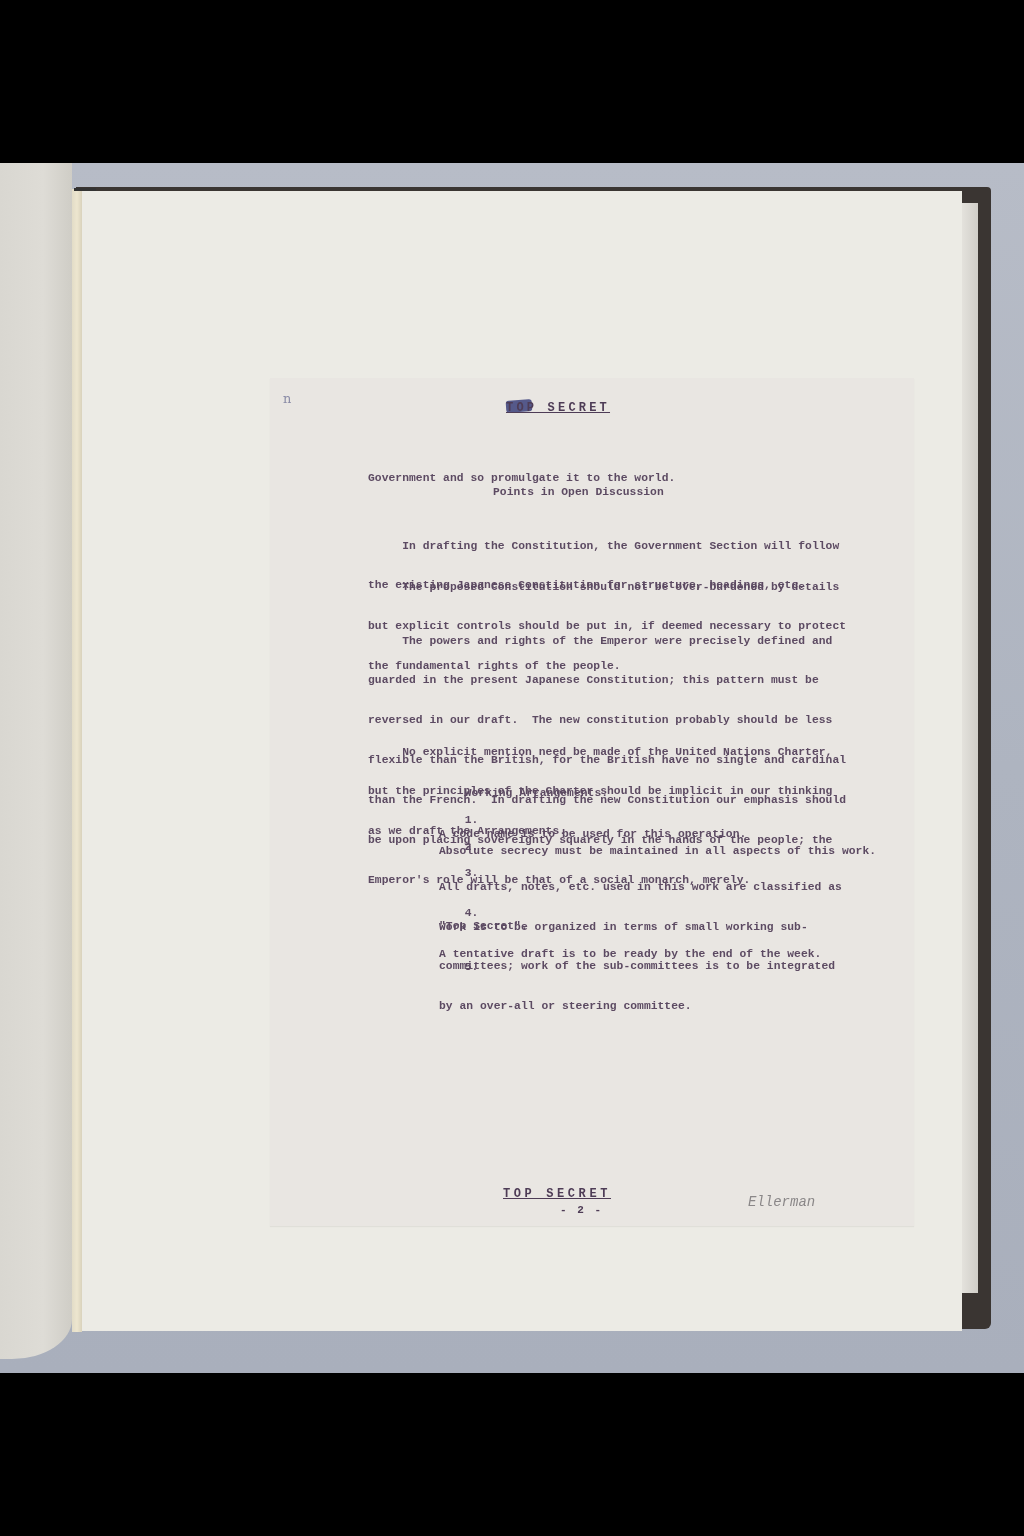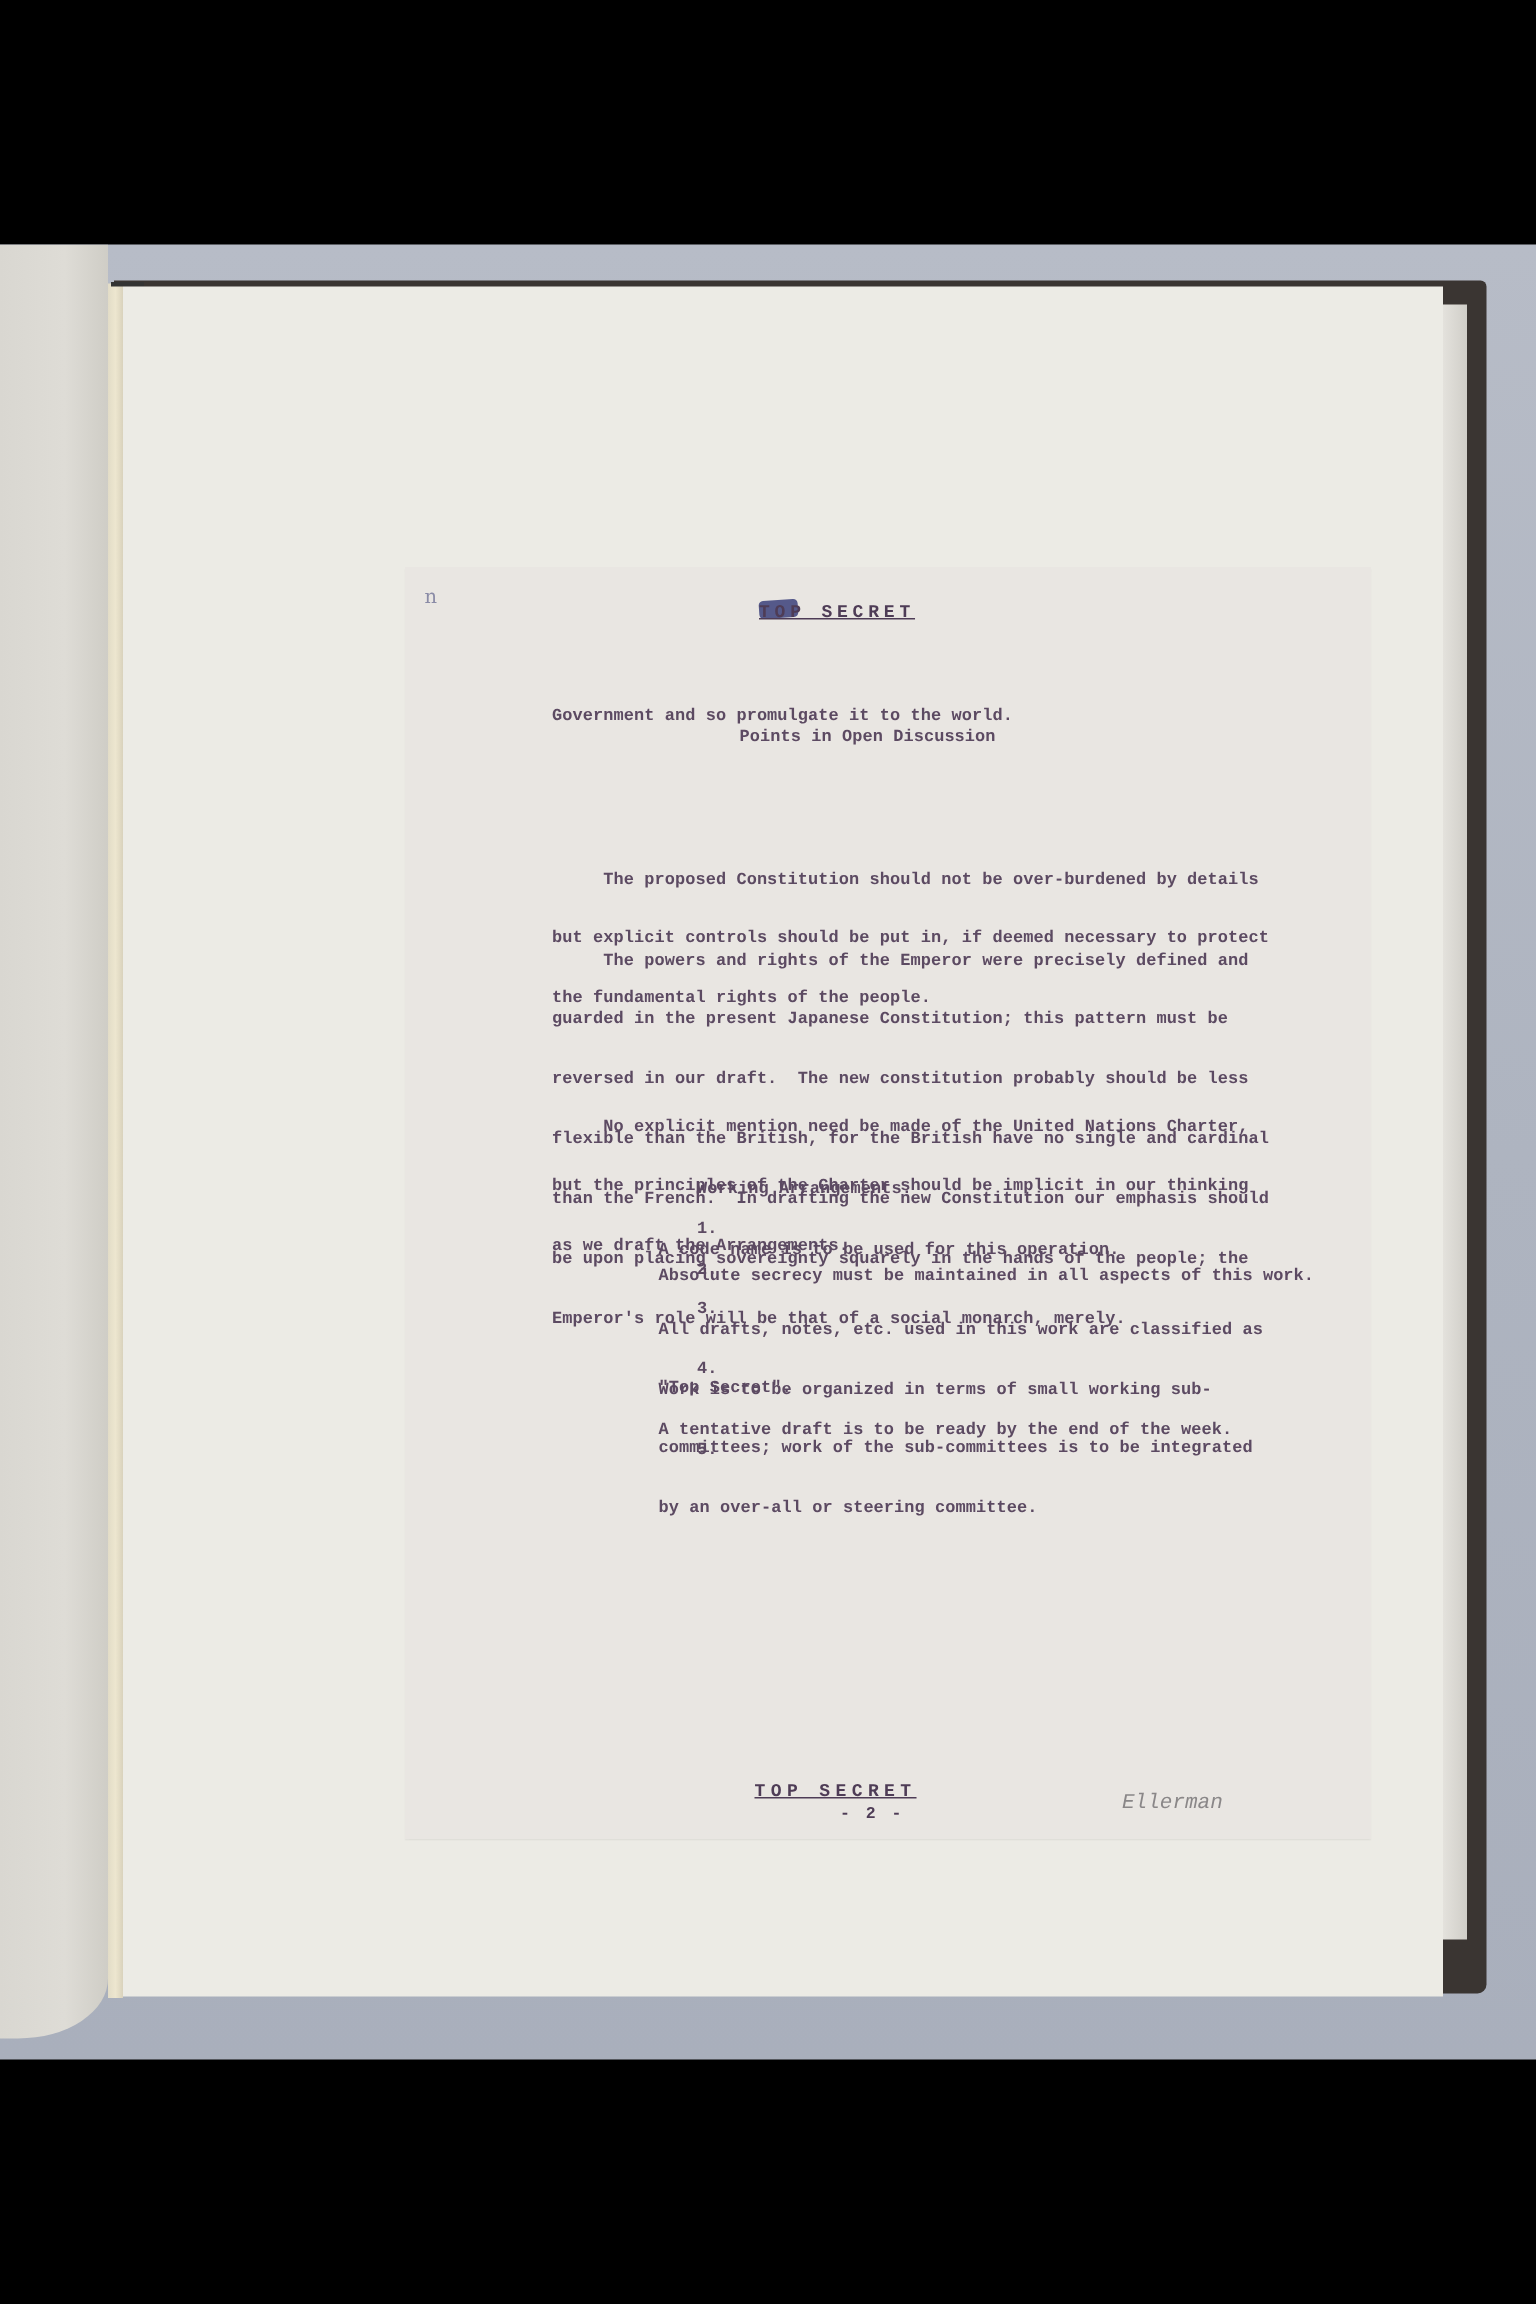--- a/index.html
+++ b/index.html
@@ -92,20 +92,24 @@
 
       <div class="smudge"></div>
       <div class="header-stamp typed">TOP SECRET</div>
 
       <div class="abs typed" style="left:98px; top:67px;">
         <div>Government and so promulgate it to the world.</div>
       </div>
 
       <div class="abs typed heading" style="left:223px; top:108px;">Points in Open Discussion</div>
 
+      <div class="abs typed" style="left:98px; top:135px;">
+        <div>     In drafting the Constitution, the Government Section will follow</div>
+        <div>the existing Japanese Constitution for structure, headings, etc.</div>
+      </div>
 
       <div class="abs typed" style="left:98px; top:176px;">
         <div>     The proposed Constitution should not be over-burdened by details</div>
         <div>but explicit controls should be put in, if deemed necessary to protect</div>
         <div>the fundamental rights of the people.</div>
       </div>
 
       <div class="abs typed" style="left:98px; top:230px;">
         <div>     The powers and rights of the Emperor were precisely defined and</div>
         <div>guarded in the present Japanese Constitution; this pattern must be</div>

